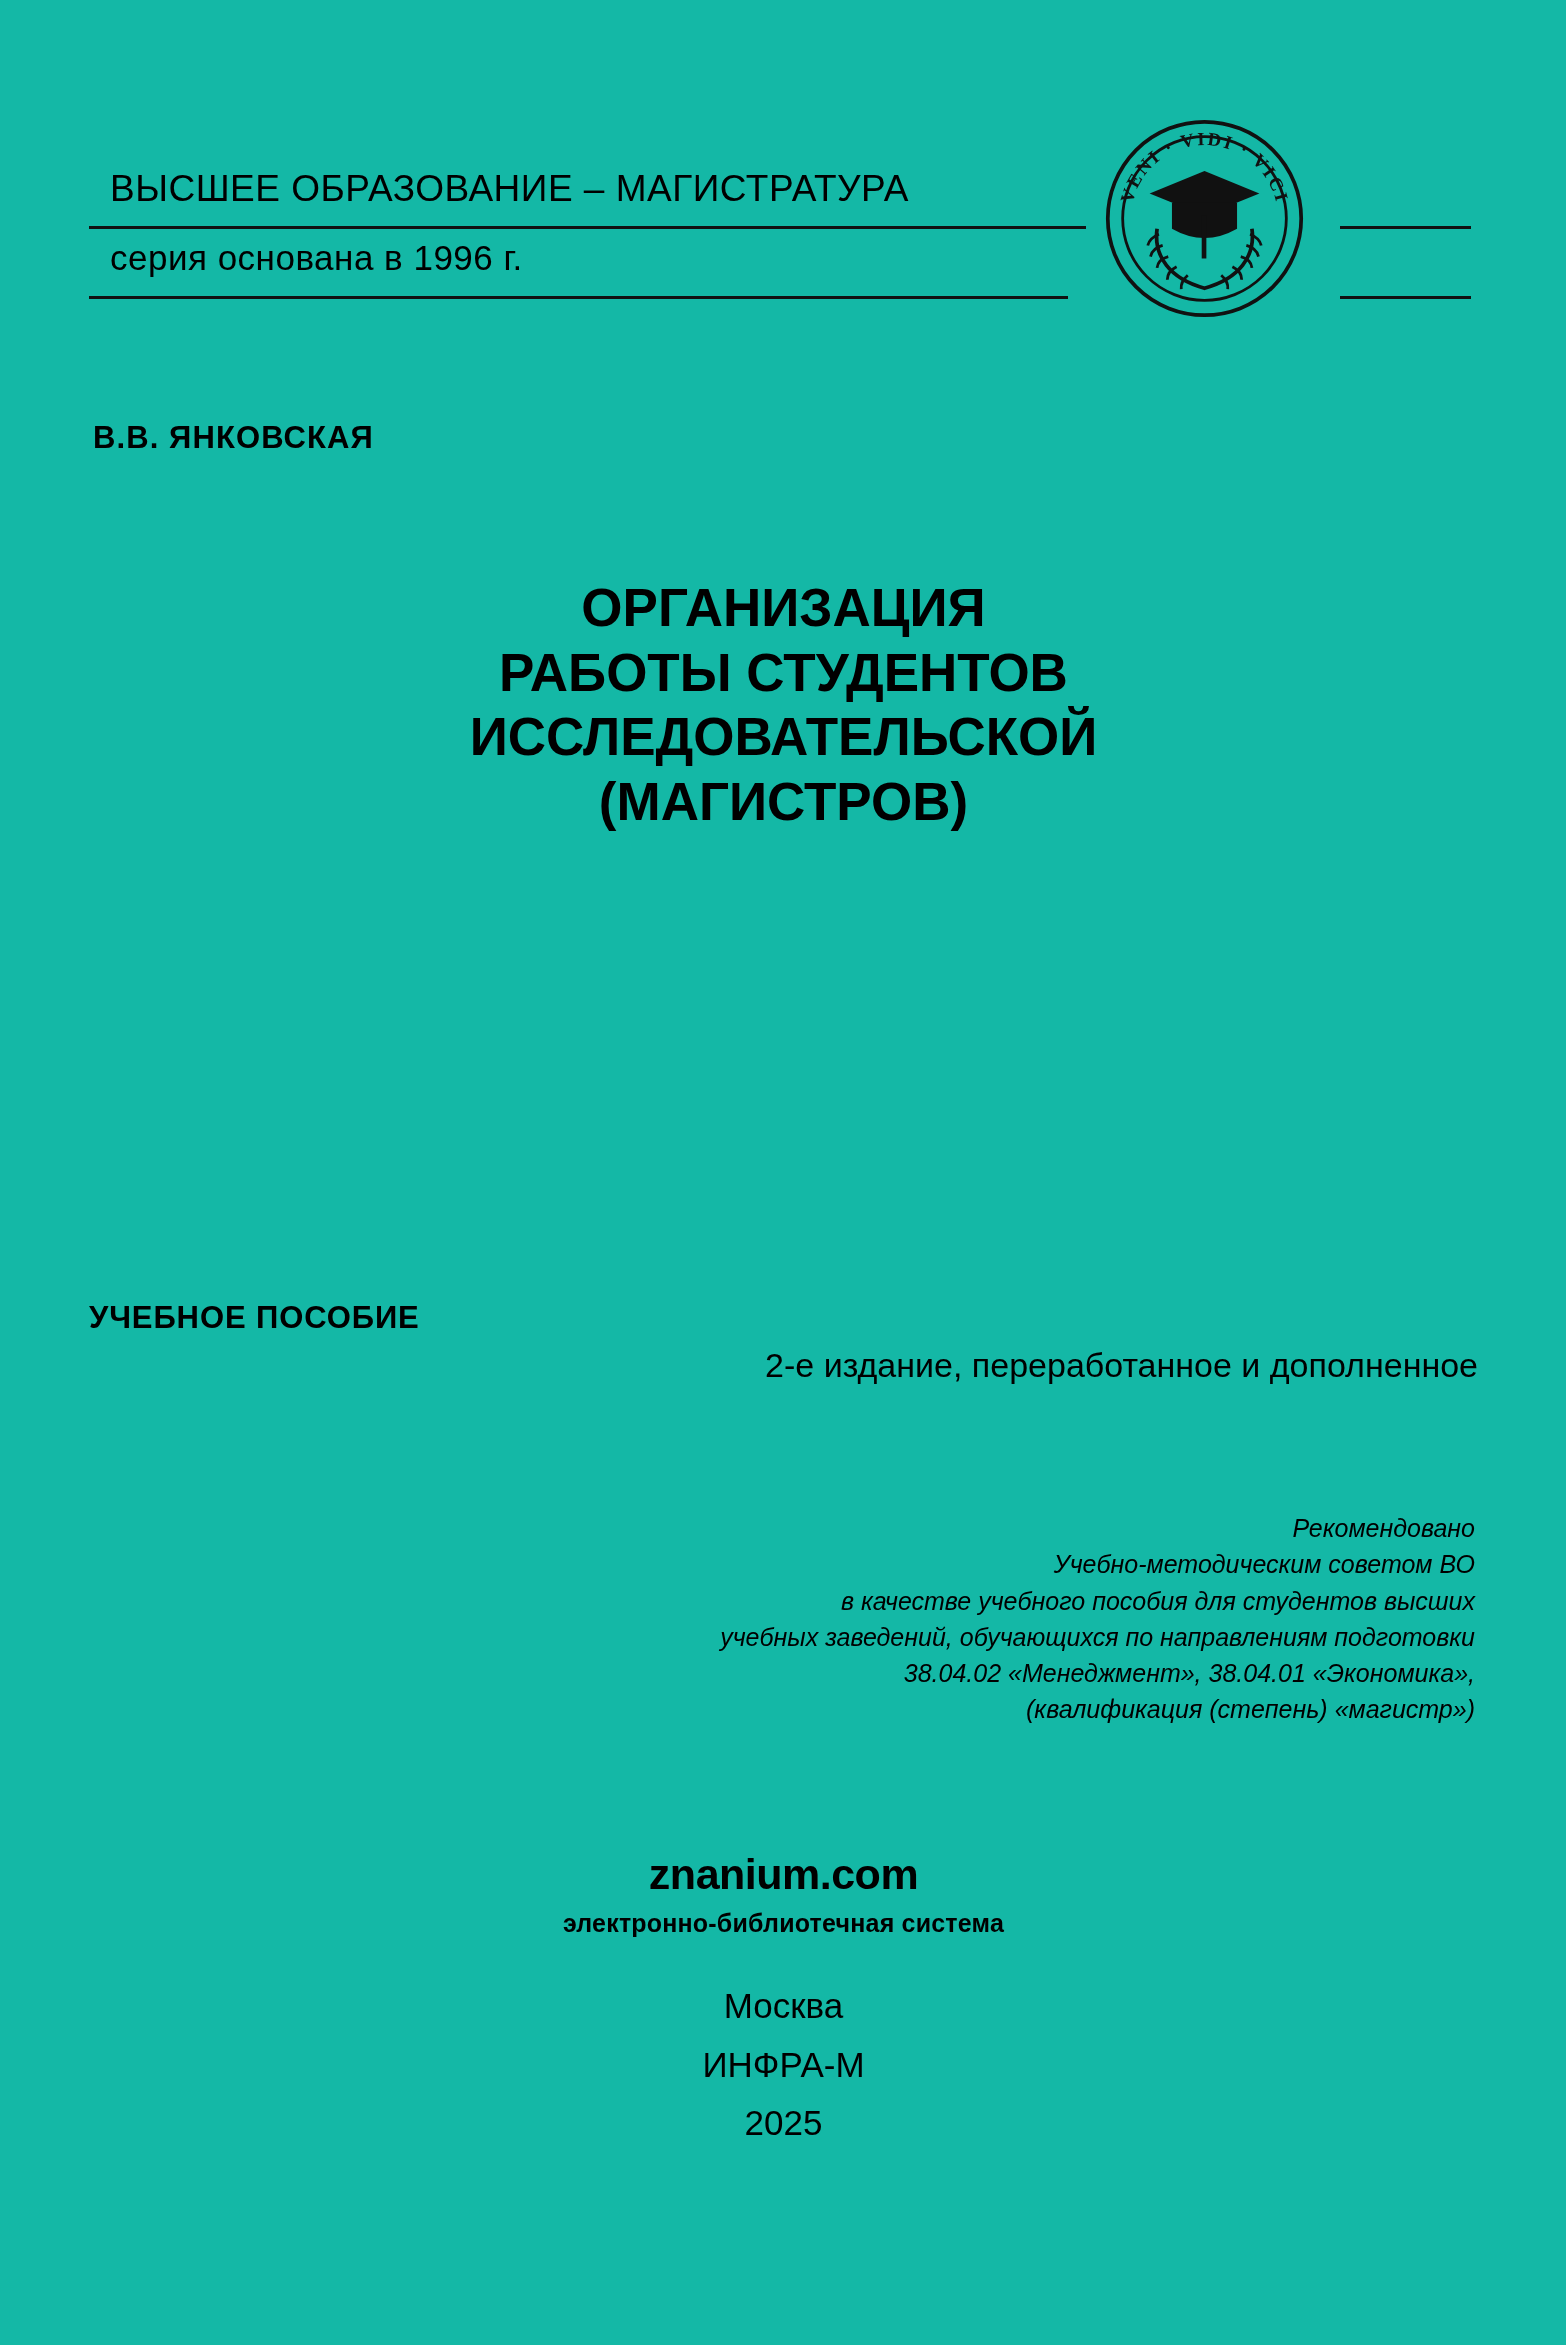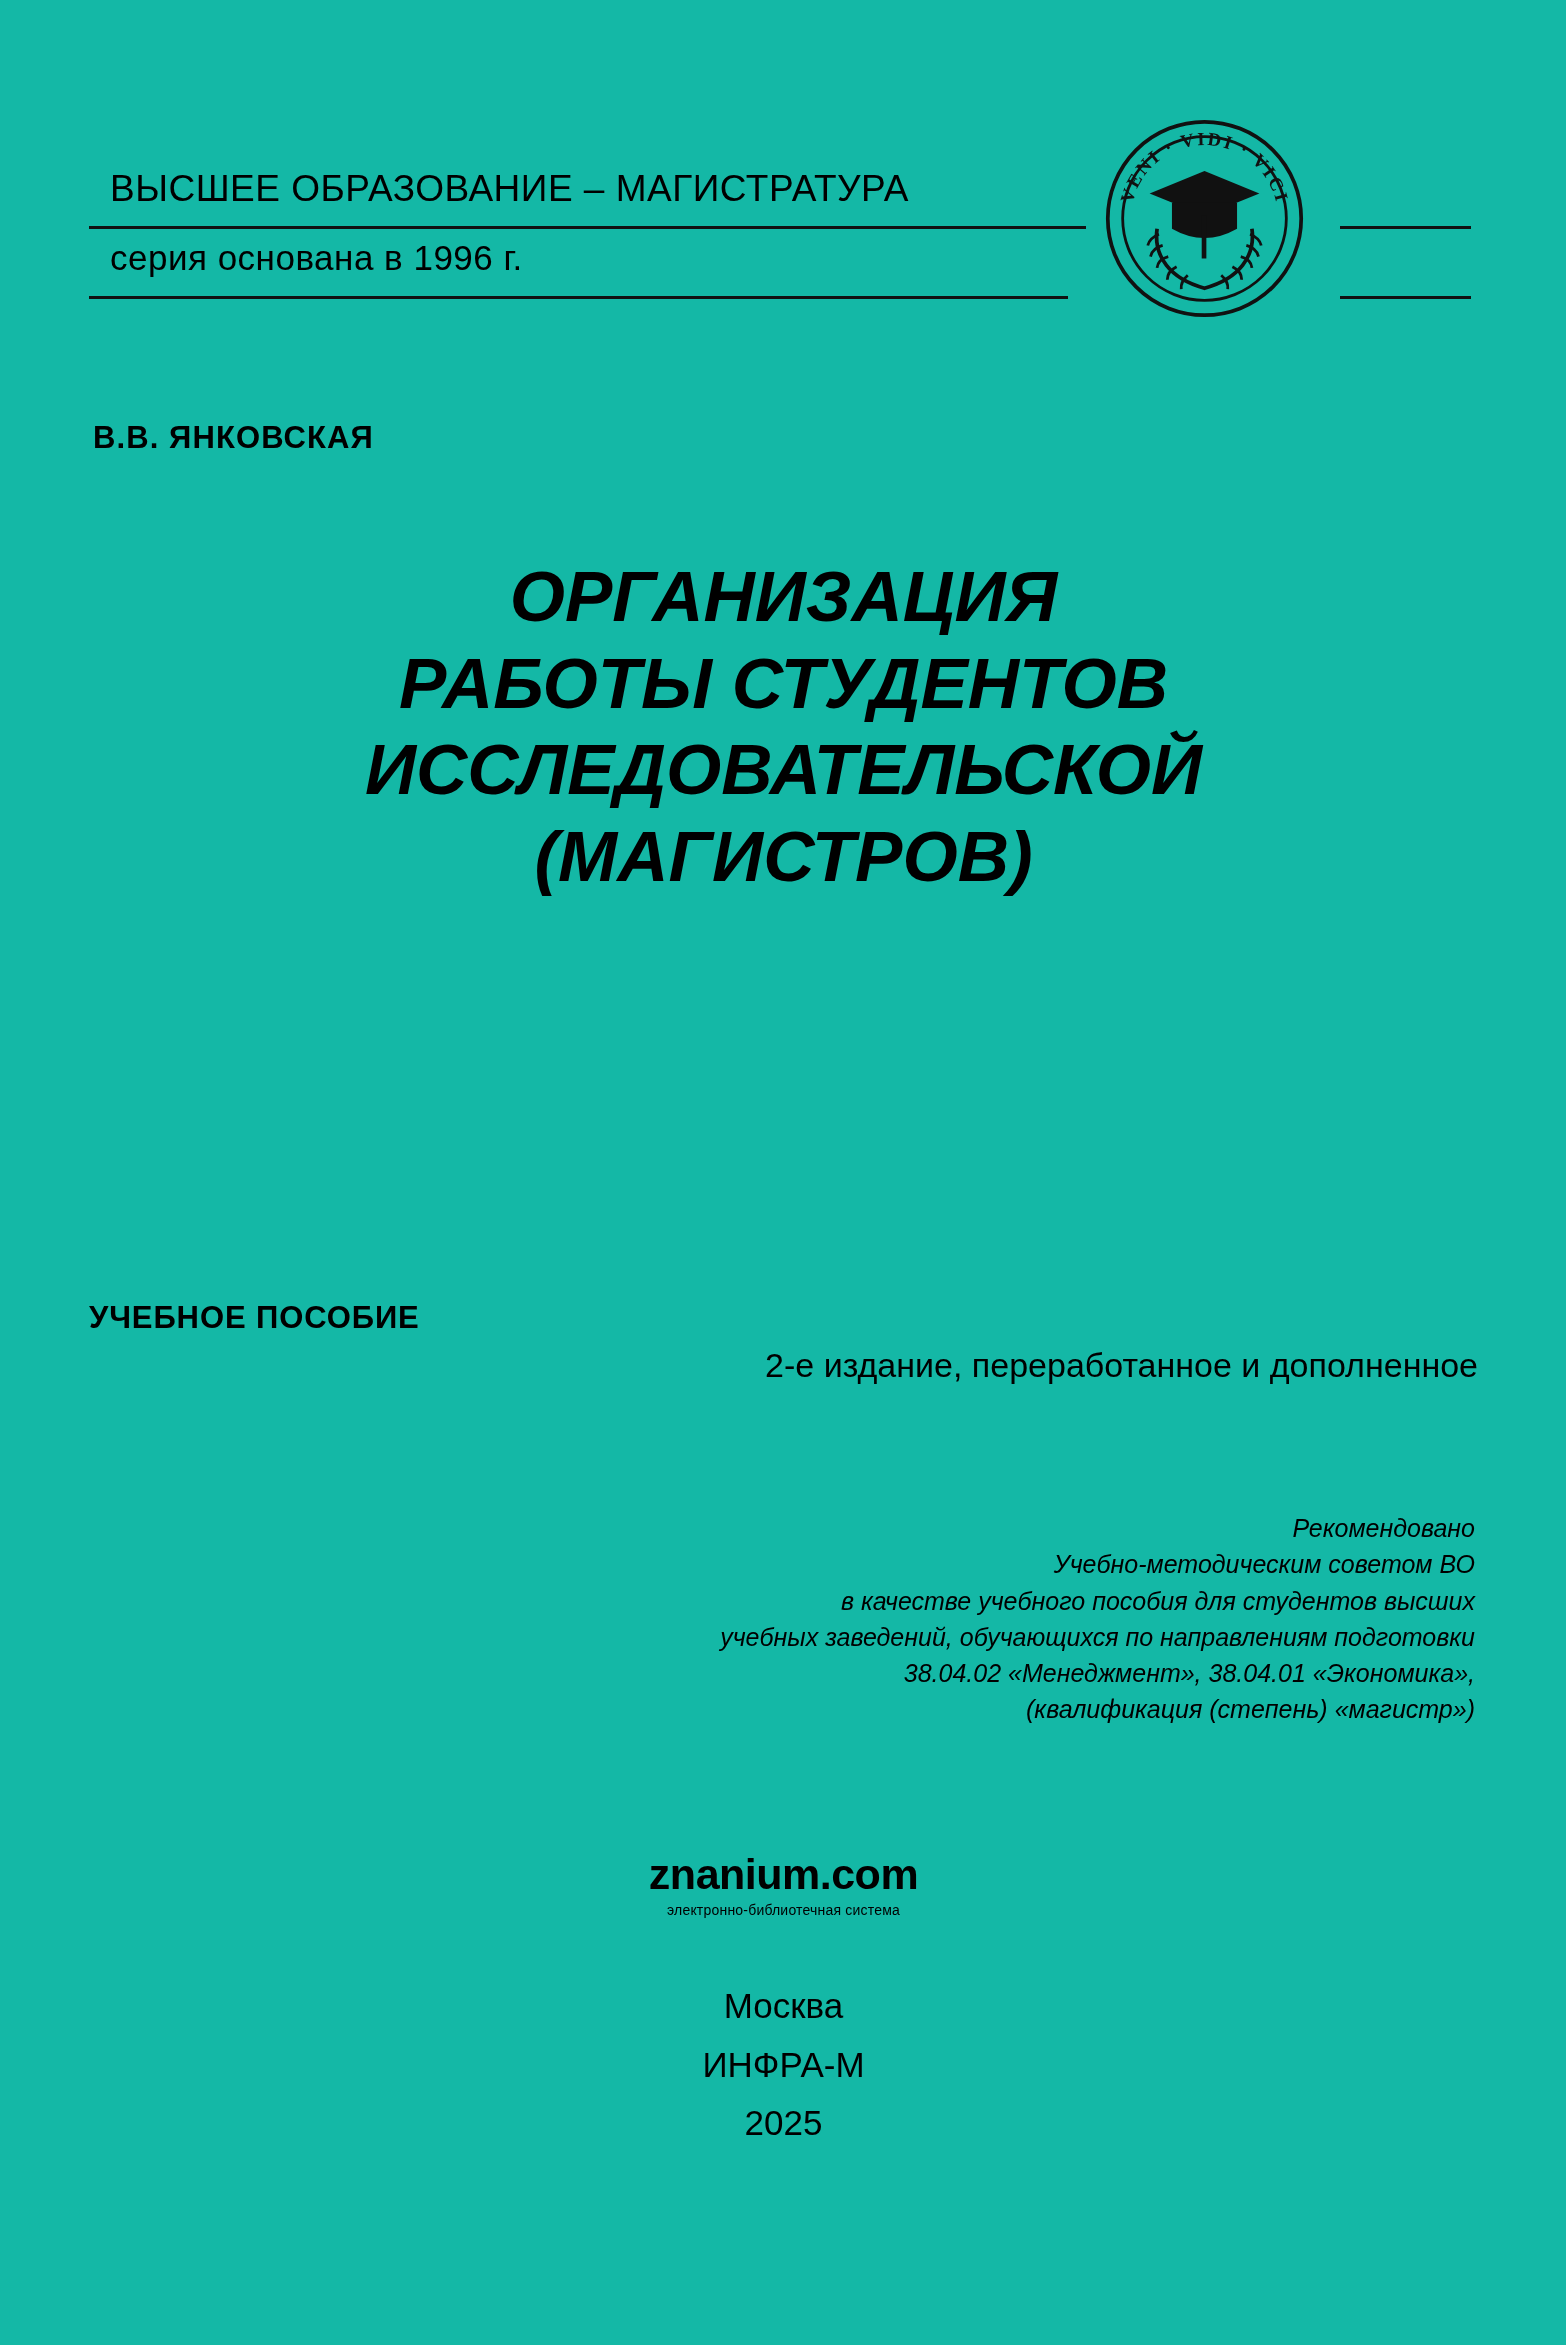--- a/index.html
+++ b/index.html
@@ -97,28 +97,27 @@
     top: 420px;
     font-size: 31px;
     font-weight: bold;
     letter-spacing: 1.1px;
   }
 
   
   .title {
     position: absolute;
     left: 89px;
-    top: 554px;
+    top: 576px;
     width: 1389px;
     text-align: center;
-    font-size: 71px;
+    font-size: 53px;
     font-weight: bold;
     line-height: 1.22;
     letter-spacing: 0px;
-    font-style: italic;
   }
   .title div { white-space: nowrap; }
 
   .subtitle {
     position: absolute;
     left: 89px;
     top: 1300px;
     width: 1389px;
     font-size: 31px;
     font-weight: bold;
@@ -152,24 +151,24 @@
     top: 1850px;
     width: 1389px;
     text-align: center;
   }
   .znanium-main {
     font-size: 43px;
     font-weight: bold;
     letter-spacing: -0.5px;
   }
   .znanium-sub {
-    font-size: 14px;
-    font-weight: normal;
+    font-size: 25px;
+    font-weight: bold;
     letter-spacing: 0.2px;
-    margin-top: 3px;
+    margin-top: 10px;
   }
 
   
   .imprint {
     position: absolute;
     left: 89px;
     top: 1972px;
     width: 1389px;
     text-align: center;
     font-size: 35px;

